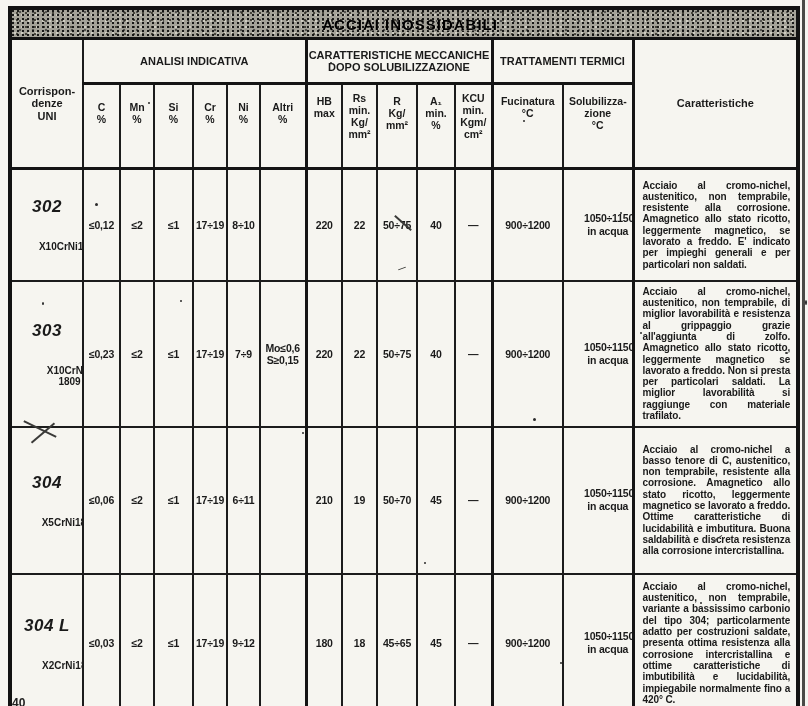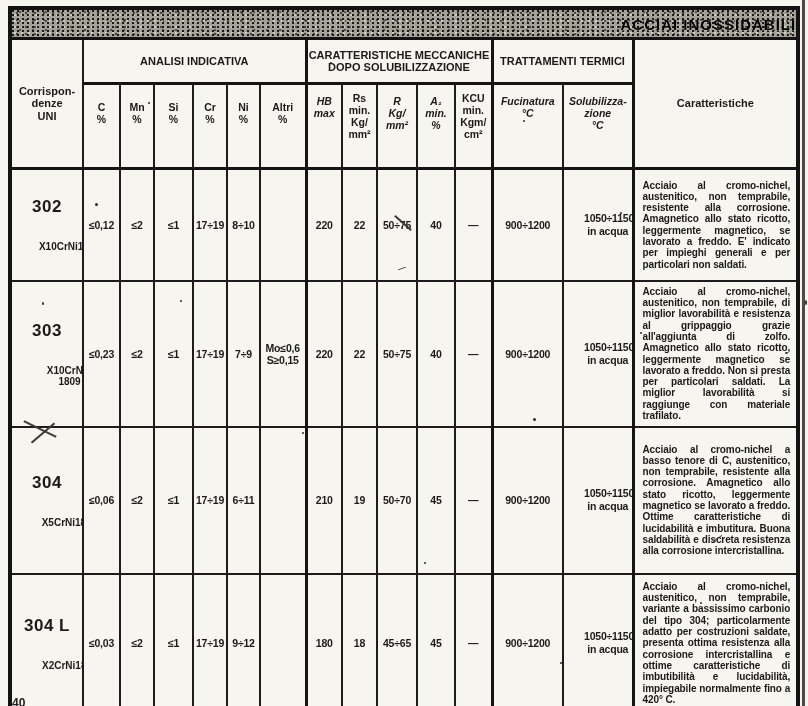--- a/index.html
+++ b/index.html
@@ -16,48 +16,48 @@
   }
   td{
     border:2px solid #1c1c1c;
     padding:0;text-align:center;vertical-align:middle;
     font-weight:bold;overflow:hidden;color:#1a1a1a;
   }
   .pre{white-space:pre-line;margin-left:45px;}
   .thickL{border-left:3px solid #141414;}
   
   tr.title-row td{
-    height:27px;text-align:right;border:3px solid #111;border-bottom:3px solid #111;
+    height:27px;text-align:center;border:3px solid #111;border-bottom:3px solid #111;
     background-color:#a4a298;
     background-image:
       radial-gradient(circle at 1px 1px, rgba(10,10,10,.9) 0.9px, transparent 1.2px),
       radial-gradient(circle at 5px 3px, rgba(40,38,30,.75) 1px, transparent 1.5px),
       radial-gradient(circle at 3px 5px, rgba(245,243,232,.5) 1px, transparent 1.4px),
       radial-gradient(circle at 8px 2px, rgba(20,20,20,.55) 1.2px, transparent 1.6px);
     background-size:5px 4px, 9px 7px, 7px 6px, 13px 9px;
   }
   .title-text{
     display:inline-block;margin:2px 0 0 12px;
     font-size:15px;letter-spacing:1px;color:#000;
     text-shadow:0.5px 0.5px 0 rgba(235,233,222,.35);
   }
   
   tr.group-row td{height:38px;font-size:11px;line-height:12.5px;padding:2px 1px;}
   tr.sub-row td{height:66px;vertical-align:top;font-size:10.5px;line-height:12px;padding:2px 0 0 0;}
   tr.sub-row td.pt16{padding-top:16px;}
-  tr.sub-row td.pt10{padding-top:10px;font-style:italic;}
+  tr.sub-row td.pt10{padding-top:10px;}
   tr.sub-row td.pt7{padding-top:7px;}
   td.uni-head{font-size:10.5px;line-height:12px;vertical-align:middle;}
   td.car-head{font-size:11px;vertical-align:middle;}
   tr.sub-row td, tr.group-row td{border-bottom:3px solid #141414;}
   
   td.val{font-size:10.5px;letter-spacing:-0.2px;}
   tr.r1{height:112px;} tr.r2{height:146px;} tr.r3{height:147px;} tr.r4{height:140px;}
   .uni-wrap{display:flex;flex-direction:column;align-items:center;justify-content:center;gap:24px;}
-  .grade{font-size:17px;letter-spacing:0.5px;}
+  .grade{font-size:17px;letter-spacing:0.5px;font-style:italic;}
   .designation{font-size:10px;line-height:11px;}
   td.car{
     font-size:10px;line-height:11.3px;text-align:justify;
     padding:4px 6px 4px 8px;letter-spacing:-0.1px;margin-top:25px;
   }
   td.sol{font-size:10.5px;line-height:13px;padding-left:20px;}
   
   .page-number{position:absolute;left:12px;top:696px;font-size:12px;font-weight:bold;color:#222;}
   .right-edge{position:absolute;left:802px;top:0;width:3px;height:706px;background:#4a4a46;}
   .pen{position:absolute;border-top:2px solid #3a3a38;height:0;}

